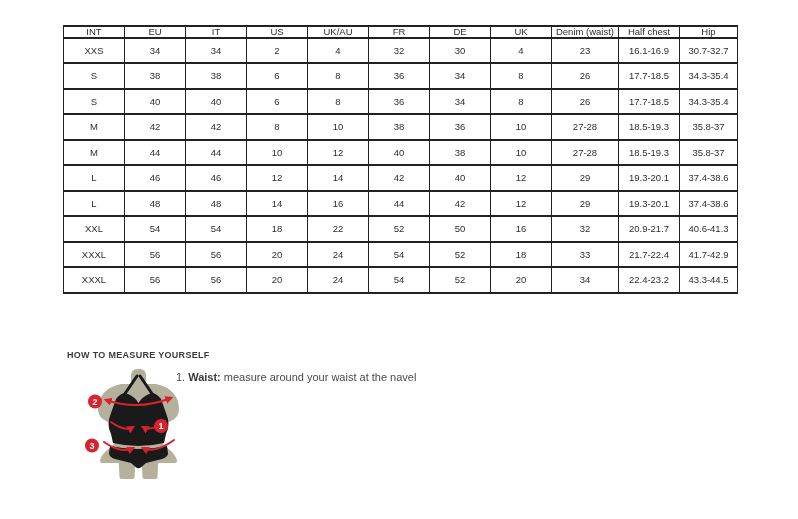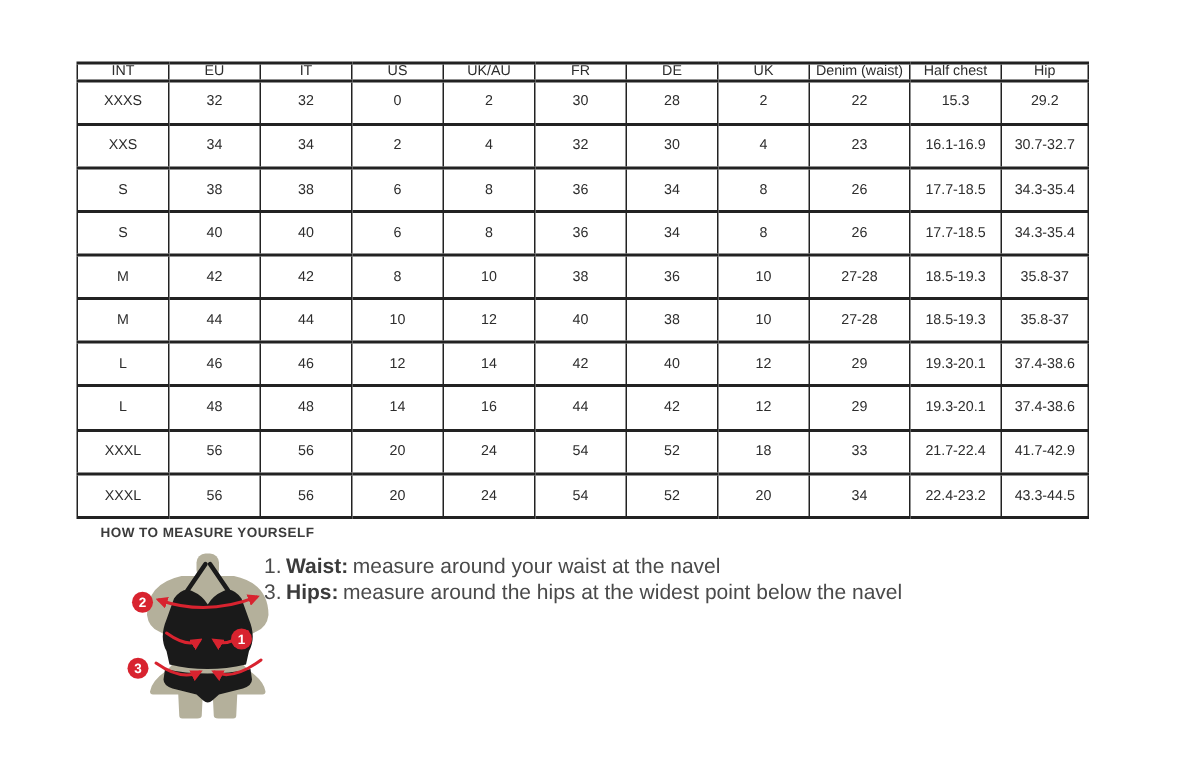--- a/index.html
+++ b/index.html
@@ -14,27 +14,26 @@
   .page {
     position: relative;
     width: 798px;
     height: 519px;
     background: #ffffff;
     font-family: "Liberation Sans", sans-serif;
     overflow: hidden;
   }
   table.size-table {
     position: absolute;
-    left: 51px;
+    left: 63px;
     top: 25px;
     width: 674px;
-    height: 305px;
+    height: 269px;
     border-collapse: collapse;
     table-layout: fixed;
-    margin-top: 16px;
   }
   .size-table th, .size-table td {
     border: 1px solid var(--border);
     border-top-width: 2px;
     border-bottom-width: 2px;
     font-size: 9.5px;
     font-weight: 400;
     color: var(--text);
     text-align: center;
     vertical-align: middle;
@@ -64,21 +63,21 @@
   }
   .measure-list {
     position: absolute;
     left: 176px;
     top: 372px;
     margin: 0;
     padding: 0;
     list-style: none;
   }
   .measure-item {
-    font-size: 14px;
+    font-size: 11px;
     color: #4a4a4a;
     line-height: 10px;
     margin: 0 0 7px 0;
     white-space: nowrap;
   }
   .measure-item .num { margin-right: 3px; }
   .measure-item .lab { color: #3b3b3b; font-weight: 700; }
   .measure-item .desc { margin-left: 3px; }
 
   .skin    { fill: var(--skin); }
@@ -123,33 +122,20 @@
           <th>FR</th>
           <th>DE</th>
           <th>UK</th>
           <th>Denim (waist)</th>
           <th>Half chest</th>
           <th>Hip</th>
         </tr>
       </thead>
     <tbody>
         <tr>
-          <td>XXXS</td>
-          <td>32</td>
-          <td>32</td>
-          <td>0</td>
-          <td>2</td>
-          <td>30</td>
-          <td>28</td>
-          <td>2</td>
-          <td>22</td>
-          <td>15.3</td>
-          <td>29.2</td>
-        </tr>
-        <tr>
           <td>XXS</td>
           <td>34</td>
           <td>34</td>
           <td>2</td>
           <td>4</td>
           <td>32</td>
           <td>30</td>
           <td>4</td>
           <td>23</td>
           <td>16.1-16.9</td>
@@ -227,20 +213,33 @@
           <td>14</td>
           <td>16</td>
           <td>44</td>
           <td>42</td>
           <td>12</td>
           <td>29</td>
           <td>19.3-20.1</td>
           <td>37.4-38.6</td>
         </tr>
         <tr>
+          <td>XXL</td>
+          <td>54</td>
+          <td>54</td>
+          <td>18</td>
+          <td>22</td>
+          <td>52</td>
+          <td>50</td>
+          <td>16</td>
+          <td>32</td>
+          <td>20.9-21.7</td>
+          <td>40.6-41.3</td>
+        </tr>
+        <tr>
           <td>XXXL</td>
           <td>56</td>
           <td>56</td>
           <td>20</td>
           <td>24</td>
           <td>54</td>
           <td>52</td>
           <td>18</td>
           <td>33</td>
           <td>21.7-22.4</td>
@@ -307,16 +306,15 @@
       <text class="badge-num" x="78" y="63.3">1</text>
     </g>
     <g>
       <circle class="red-fill" cx="9" cy="79.5" r="7"></circle>
       <text class="badge-num" x="9" y="82.8">3</text>
     </g>
   </svg>
 
   <ol class="measure-list">
       <li class="measure-item"><span class="num">1.</span><b class="lab">Waist:</b><span class="desc">measure around your waist at the navel</span></li>
-      <li class="measure-item"><span class="num">3.</span><b class="lab">Hips:</b><span class="desc">measure around the hips at the widest point below the navel</span></li>
     </ol>
 
 </div>
 
 </body></html>

